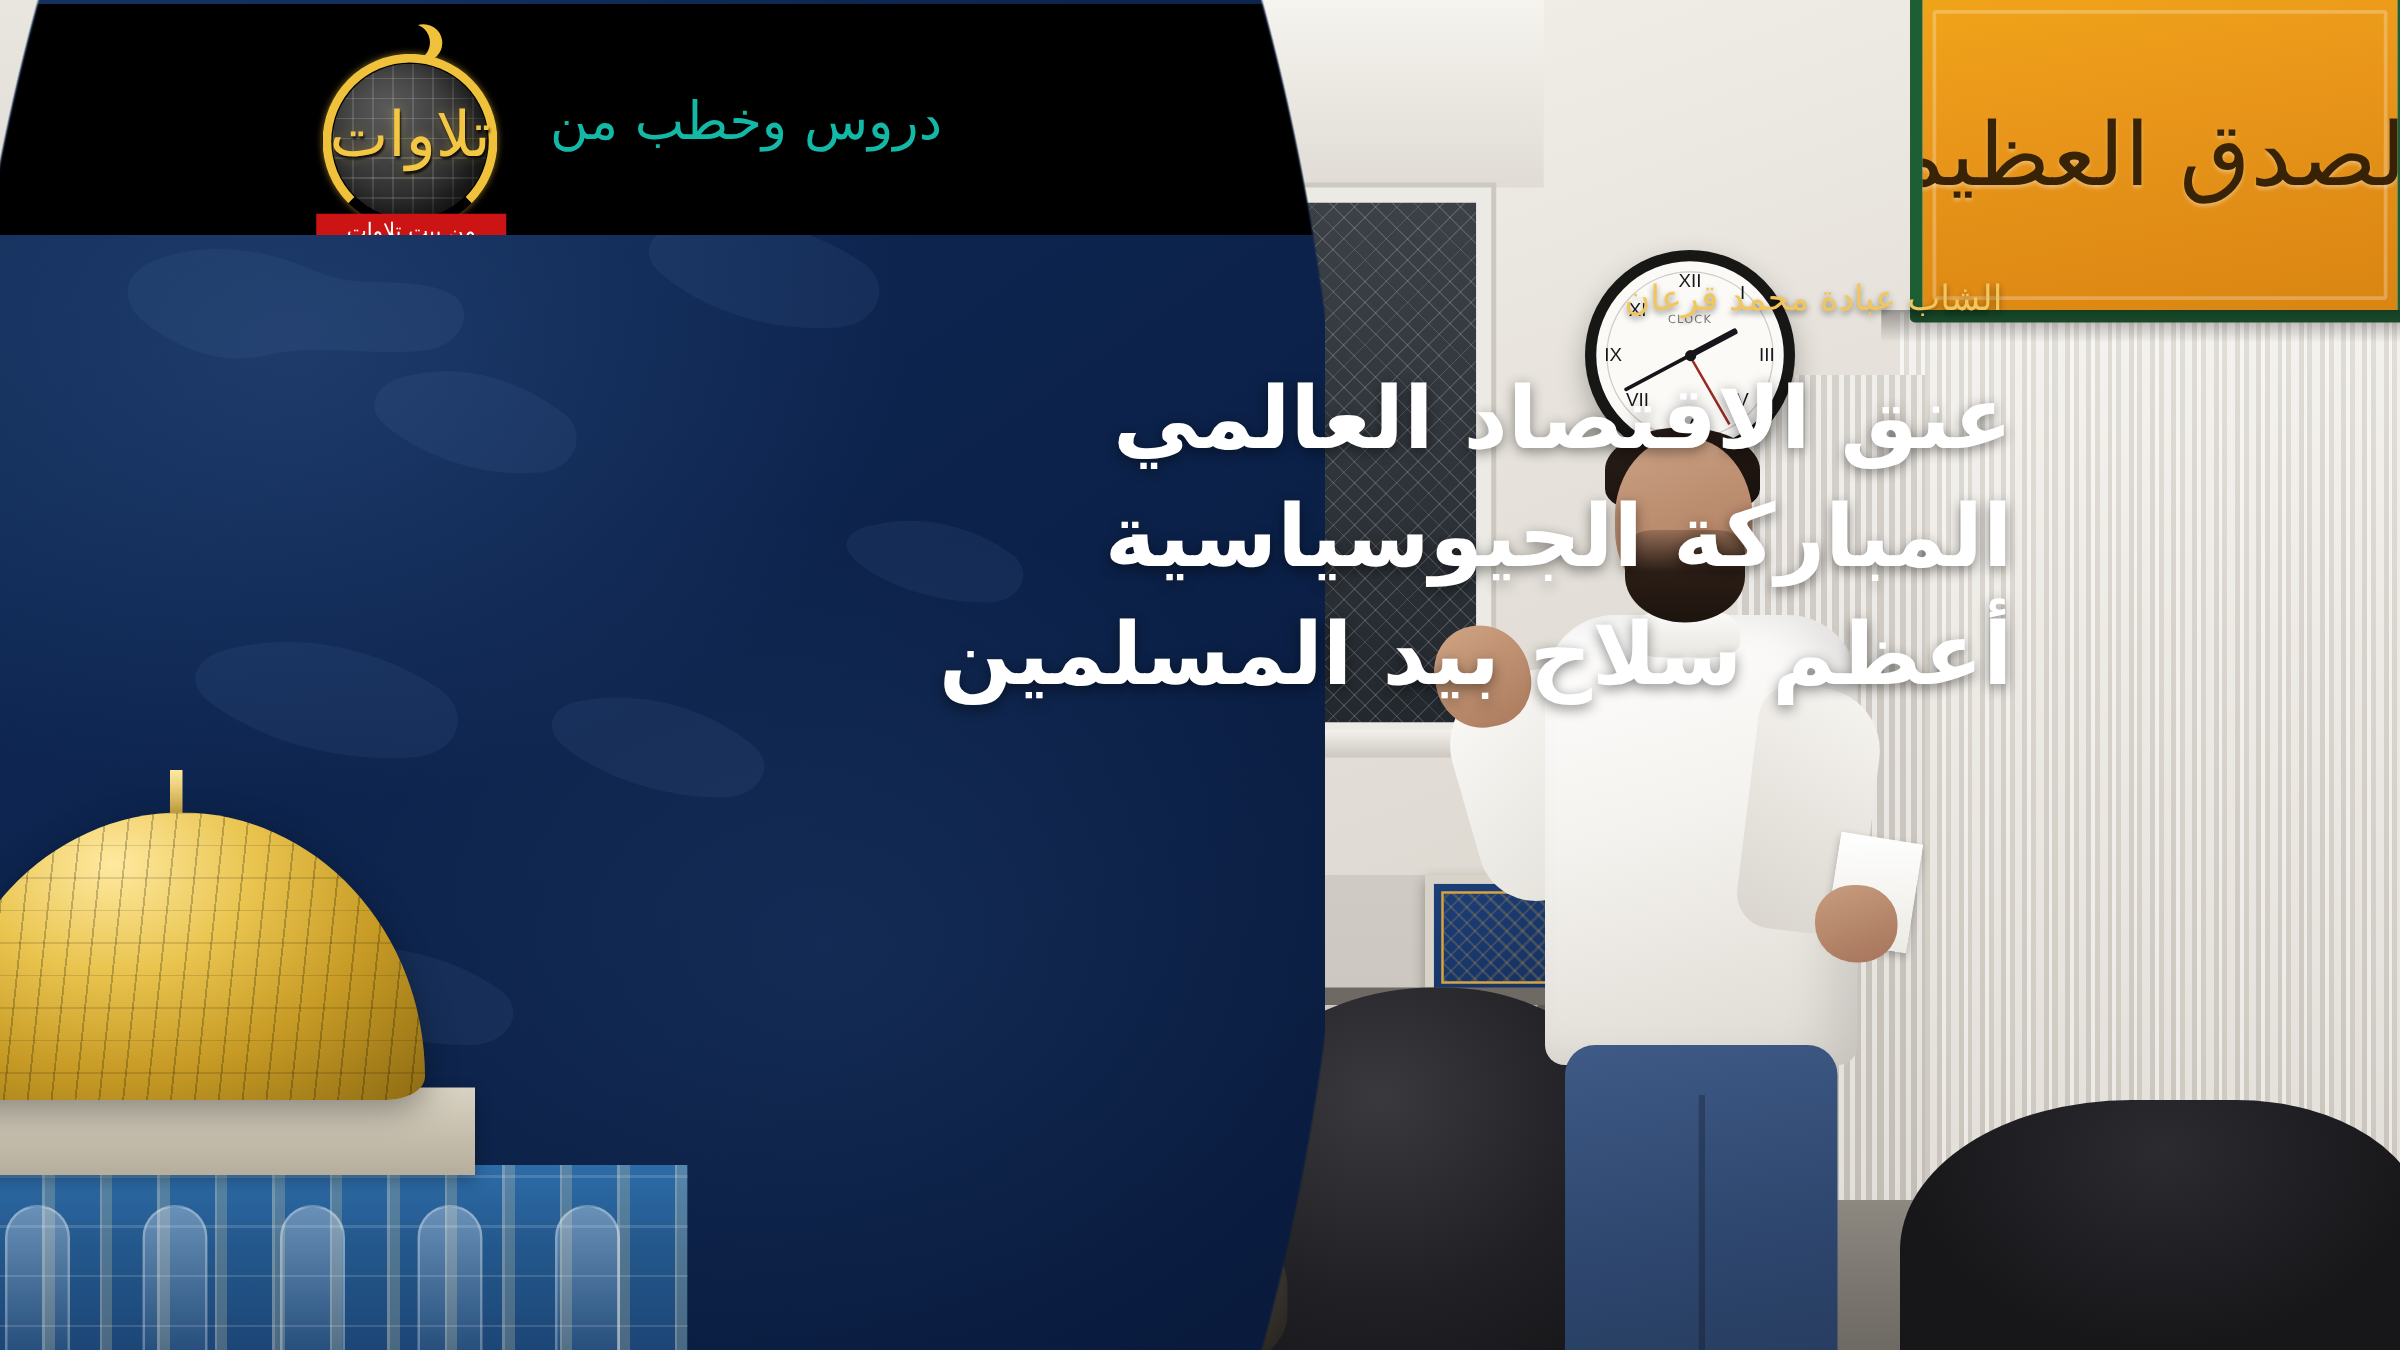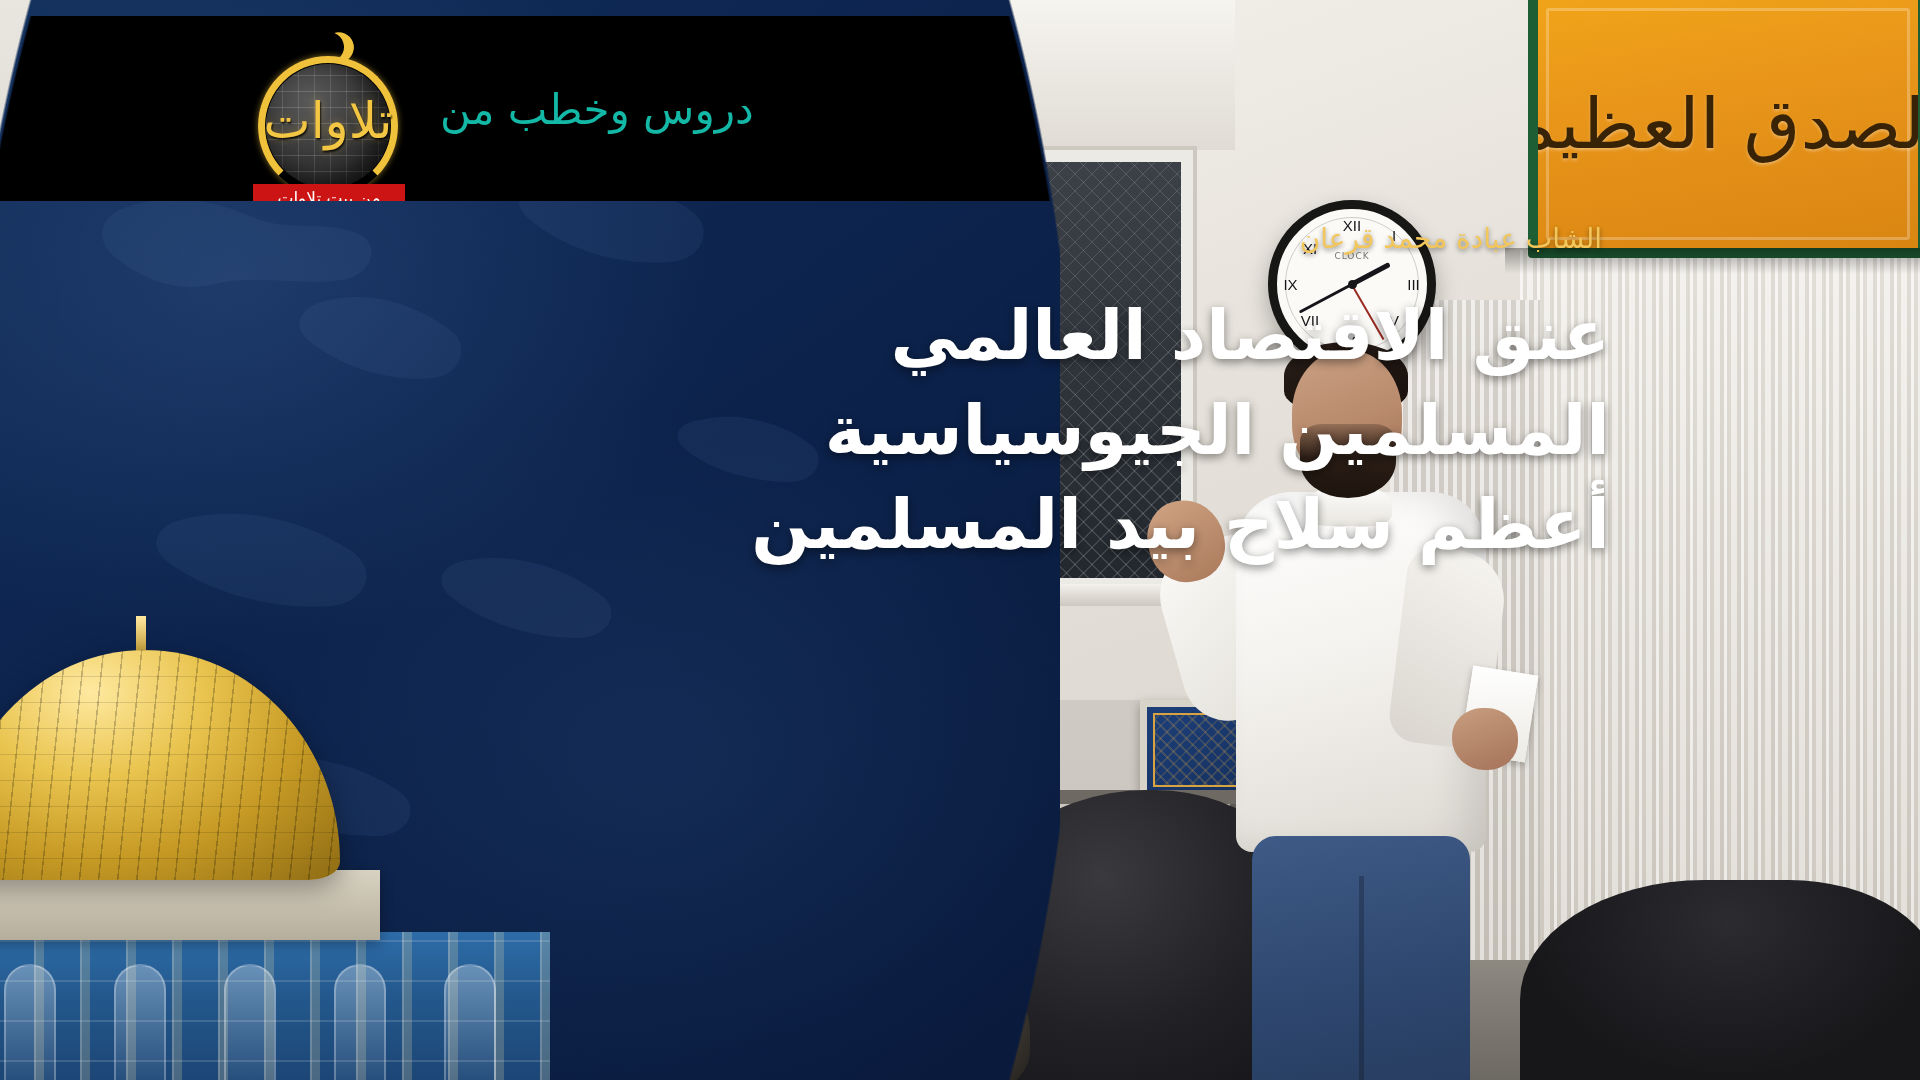--- a/index.html
+++ b/index.html
@@ -308,21 +308,21 @@
   .dome-arches { position:absolute; left:-86px; top:330px; width:700px; height:150px; }
   .dome-arches i {
     position:absolute; top:14px; width:52px; height:118px;
     border-radius:26px 26px 0 0;
     background:linear-gradient(180deg,rgba(255,255,255,0.30),rgba(255,255,255,0.05));
     border:2px solid rgba(255,255,255,0.28);
   }
 
   
   .header-bar {
-    position:absolute; left:0; top:16px; width:1060px; height:185px;
+    position:absolute; left:0; top:3px; width:1060px; height:185px;
     background:#000;
     -webkit-mask-image: radial-gradient(ellipse 560px 1120px at 520px 540px, #000 0 99.6%, transparent 100%);
             mask-image: radial-gradient(ellipse 560px 1120px at 520px 540px, #000 0 99.6%, transparent 100%);
   }
   .header-bar-sq { position:absolute; left:0; top:0; width:1040px; height:185px; background:#000; }
 
   
   .logo { position:absolute; left:248px; top:18px; width:160px; height:168px; }
   .globe {
     position:absolute; left:18px; top:30px; width:124px; height:124px;
@@ -521,17 +521,17 @@
 
     <div class="tagline">
       <div>دروس وخطب من</div>
     </div>
   </div>
 
   <div class="speaker-name">الشاب عبادة محمد قرعان</div>
 
   <div class="title-block">
     <div>عنق الاقتصاد العالمي</div>
-    <div>المسلمين الجيوسياسية</div>
+    <div>المباركة الجيوسياسية</div>
     <div>أعظم سلاح بيد المسلمين</div>
   </div>
 
 </div>
 
 </body></html>

